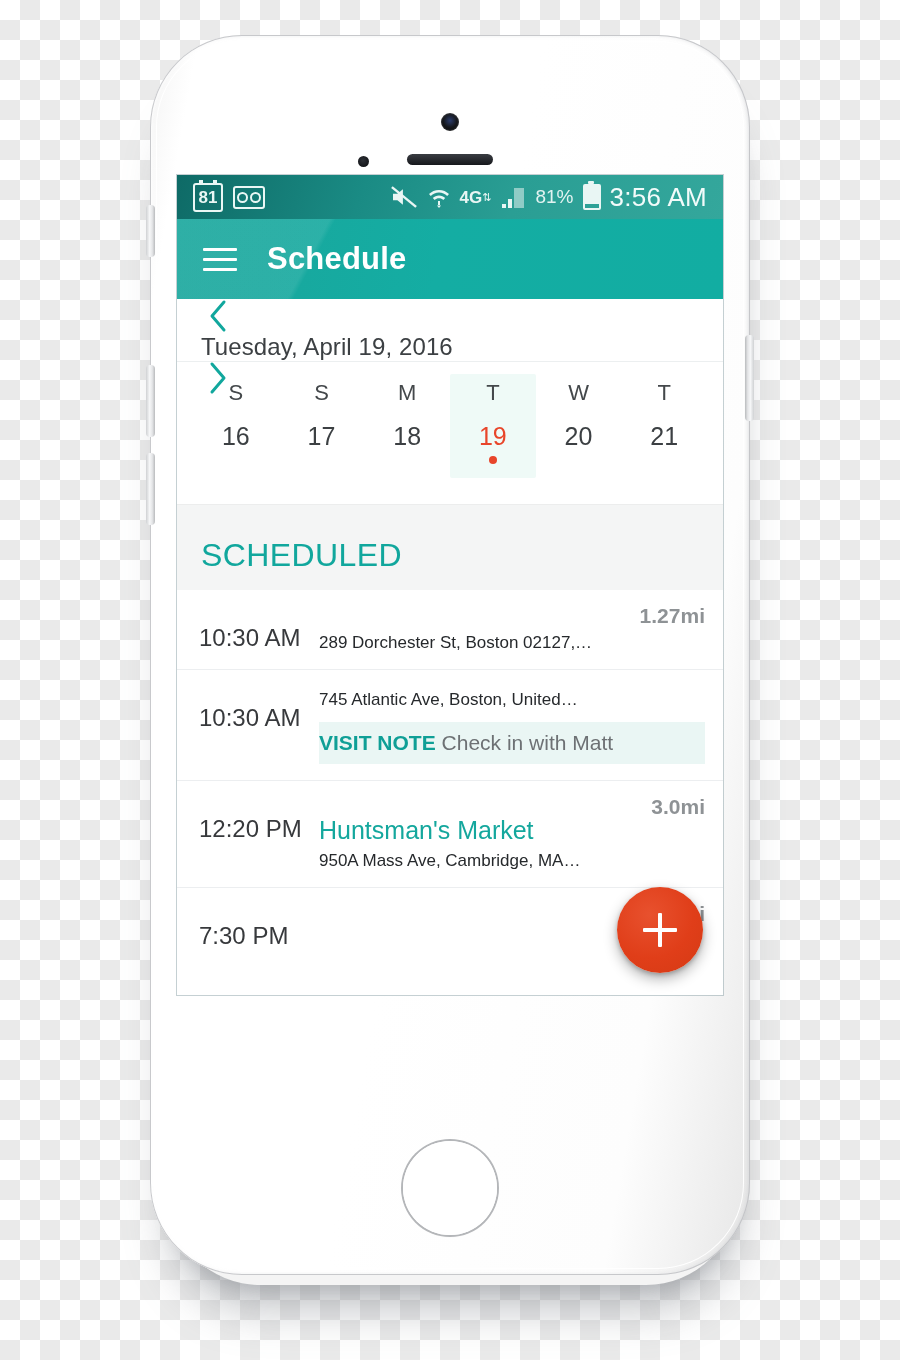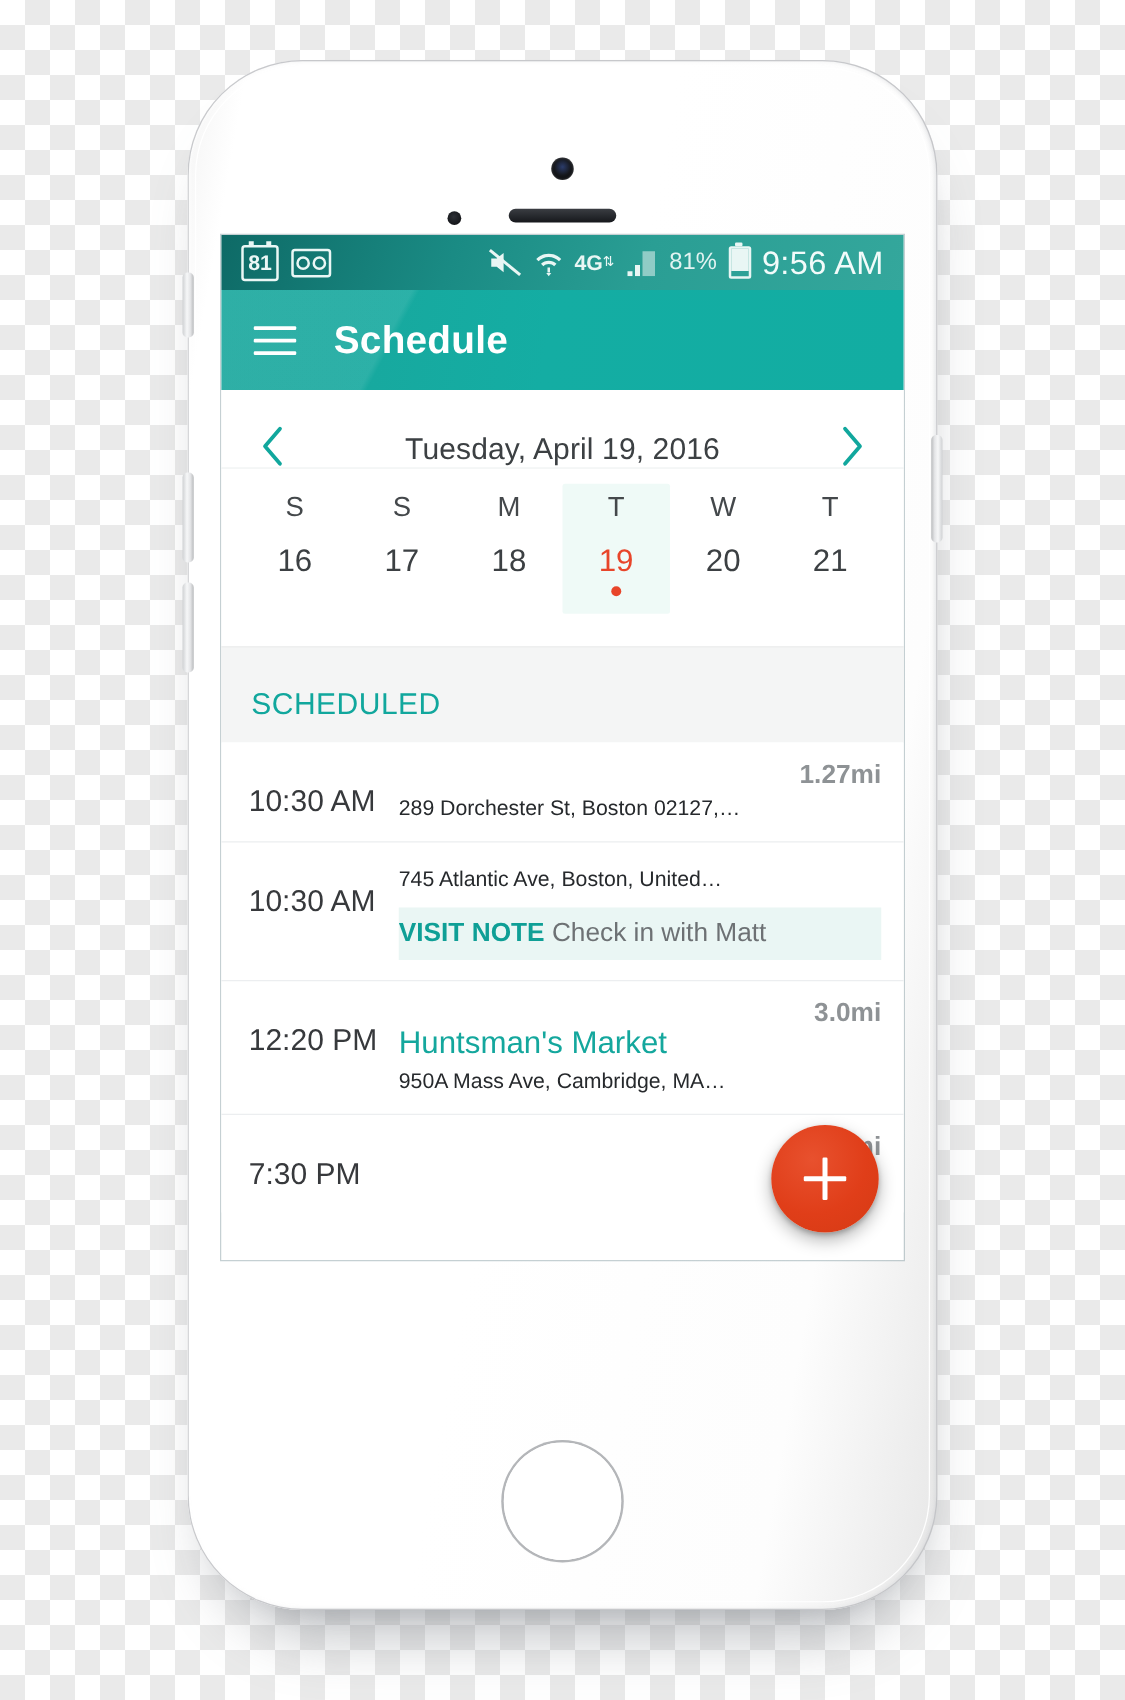--- a/index.html
+++ b/index.html
@@ -26,21 +26,21 @@
     position:absolute;
     left:168px; top:70px;
     width:570px; height:1215px;
     border-radius:92px;
     box-shadow: 0 26px 44px rgba(120,125,130,0.42), 0 6px 16px rgba(120,125,130,0.26);
     background:#f4f4f4;
   }
   .phone {
     position: absolute;
     left: 150px;
-    top: 48px;
+    top: 35px;
     width: 600px;
     height: 1240px;
     border-radius: 92px;
     background: linear-gradient(100deg,#f3f3f3 0%, #ffffff 6%, #ffffff 48%, #fdfdfd 82%, #e9e9e9 98%, #d8d8d8 100%);
     box-shadow:
       inset 0 0 0 1px rgba(190,192,195,0.85),
       inset 2px 0 3px rgba(255,255,255,0.9),
       inset -2px 0 4px rgba(200,202,205,0.55);
   }
   .phone-inner-bevel{
@@ -159,23 +159,24 @@
     pointer-events:none;
   }
   .hamburger{ width:34px; display:flex; flex-direction:column; gap:7px; }
   .hamburger span{ display:block; height:3px; background:#ffffff; border-radius:1px; }
   .appbar-title{
     color:#ffffff; font-size:31px; font-weight:bold; letter-spacing:0.2px;
   }
 
   
   .datenav{
-    height:62px; display:flex; align-items:flex-end;
+    height:62px; display:flex; align-items:flex-start;
     padding:0 24px; background:#ffffff;
     border-bottom:1px solid #eceff0;
+    flex-direction:column;
   }
   .chev{
     width:34px;height:34px; display:flex;align-items:center;justify-content:center;
     color:#11a79d;
   }
   .datenav-label{
     flex:1; text-align:center; font-size:24px; color:#3c4043; letter-spacing:0.1px;
   }
 
   
@@ -198,21 +199,21 @@
   }
   .weekstrip-pad{ height:22px; background:#ffffff; }
 
   
   .section{
     background:#f4f5f5;
     padding:32px 24px 16px 24px;
     border-top:1px solid #eceded;
   }
   .section-title{
-    color:#11a79d; font-size:24px; letter-spacing:0.4px;
+    color:#11a79d; font-size:32px; letter-spacing:0.4px;
   }
 
   
   .list{ background:#ffffff; }
   .row{
     display:flex; padding:14px 18px 16px 22px;
     border-top:1px solid #eceef0;
     position:relative;
   }
   .row:first-child{ border-top:none; }
@@ -303,21 +304,21 @@
           <span style="font-size:11px;color:#e9f6f4;margin-top:1px;">⇅</span>
         </div>
         <svg class="icon-svg" width="26" height="22" viewBox="0 0 26 22">
           <path d="M2 18h4v4H2z" fill="#e9f6f4"></path>
           <path d="M8 13h4v9H8z" fill="#e9f6f4"></path>
           <path d="M14 2 L24 2 L24 22 L14 22 Z" fill="#cfe9e5" opacity="0.62"></path>
           <path d="M14 8 L14 22 L2 22 Z" fill="none"></path>
         </svg>
         <span class="sb-pct">81%</span>
         <span class="batt"></span>
-        <span class="sb-time">9:56 AM</span>
+        <span class="sb-time">3:56 AM</span>
       </div>
     </div>
 
     <div class="appbar">
       <div class="hamburger">
         <span></span>
         <span></span>
         <span></span>
       </div>
       <div class="appbar-title">Schedule</div>

